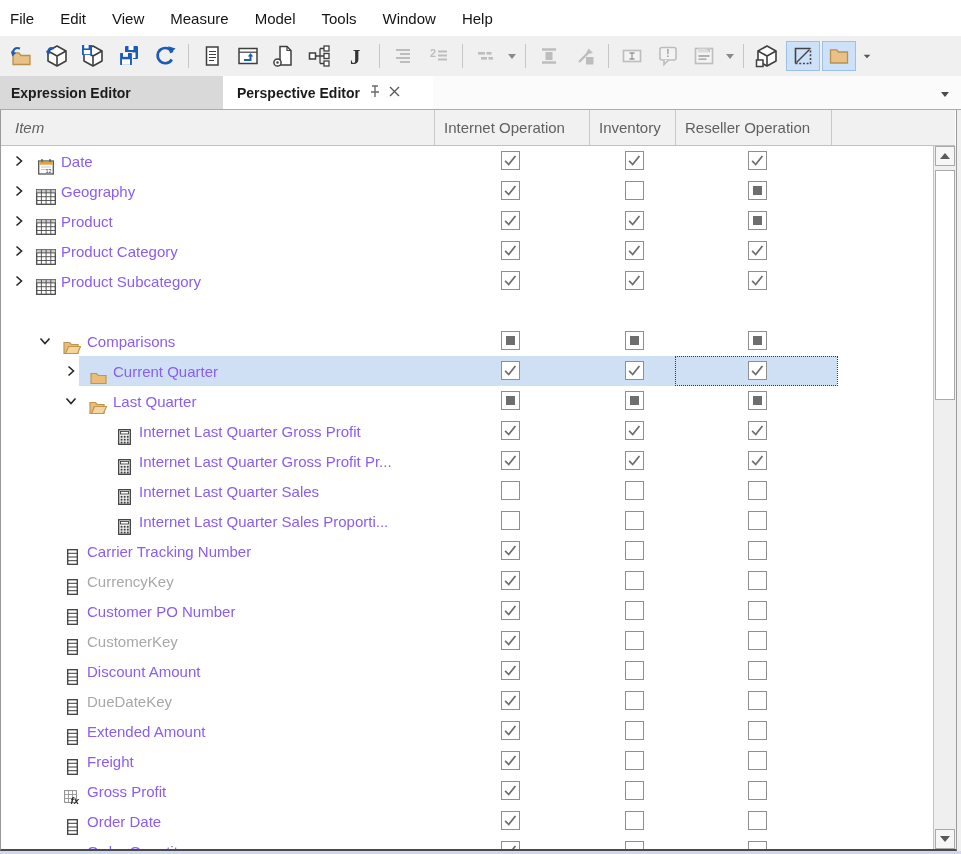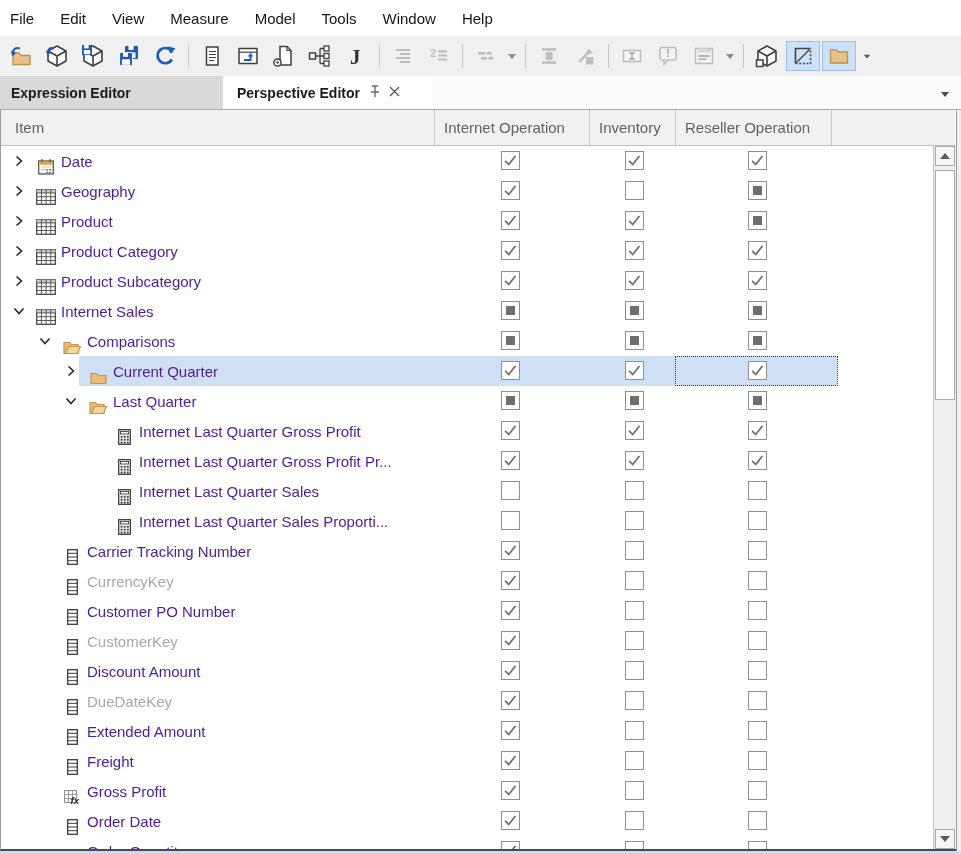--- a/index.html
+++ b/index.html
@@ -36,21 +36,21 @@
   .gridheader{position:absolute;top:0;left:0;width:954px;height:36px;background:#f1f1f1;
     border-bottom:1px solid #c0c0c0;box-sizing:border-box;font-size:15px;color:#616161;}
   .hcell{position:absolute;top:0;height:35px;display:flex;align-items:center;white-space:nowrap;}
   .hline{position:absolute;top:0;width:1px;height:35px;background:#c8c8c8;}
   
   .body{position:absolute;top:36px;left:0;width:931px;height:703px;overflow:hidden;background:#fff;}
   .row{position:absolute;left:0;width:931px;height:30px;}
   .row-sel{position:absolute;left:78px;top:0;width:758px;height:30px;background:#cfe0f4;}
   .chev{position:absolute;top:7px;width:16px;height:16px;}
   .ric{position:absolute;top:12px;width:22px;height:18px;display:flex;align-items:center;justify-content:center;}
-  .rlabel{position:absolute;top:0;height:30px;display:flex;align-items:center;font-size:15px;color:#4c1d95;white-space:nowrap;}
+  .rlabel{position:absolute;top:0;height:30px;display:flex;align-items:center;font-size:15px;color:#8b5cf6;white-space:nowrap;}
   .rlabel.gray{color:#a8a8a8;}
   .cbx{position:absolute;top:5px;width:19px;height:19px;background:#ffffff;border:1px solid #8f8f8f;box-sizing:border-box;display:flex;align-items:center;justify-content:center;}
   .cbx .mix{width:9px;height:9px;background:#6e6e6e;}
   .focusrect{position:absolute;left:674px;top:0;width:161px;height:28px;border:1px dotted #3a3a3a;}
   
   .scrollbar{position:absolute;top:36px;right:0;width:23px;height:703px;background:#efefef;border-left:1px solid #c2c2c2;box-sizing:border-box;}
   .sb-btn{position:absolute;left:1px;width:20px;height:20px;background:#f6f6f6;border:1px solid #a9a9a9;box-sizing:border-box;display:flex;align-items:center;justify-content:center;}
   .sb-btn.up{top:0;}
   .sb-btn.down{bottom:0;}
   .sb-thumb{position:absolute;left:1px;top:24px;width:20px;height:230px;background:#ffffff;border:1px solid #a9a9a9;box-sizing:border-box;}
@@ -266,21 +266,21 @@
   </div>
   <span class="strip-caret">
     <svg width="12" height="12" viewBox="0 0 12 12">
         <polygon points="2,4 10,4 6,9" fill="#4a4a4a"></polygon>
       </svg>
   </span>
 </div>
 
 <div class="panel">
   <div class="gridheader">
-    <div class="hcell" style="left:14px;">Item</div>
+    <div class="hcell" style="left:14px;font-style:italic;">Item</div>
     <div class="hcell" style="left:443px;">Internet Operation</div>
     <div class="hcell" style="left:598px;">Inventory</div>
     <div class="hcell" style="left:684px;">Reseller Operation</div>
     <div class="hline" style="left:433px;"></div>
     <div class="hline" style="left:588px;"></div>
     <div class="hline" style="left:674px;"></div>
     <div class="hline" style="left:830px;"></div>
   </div>
 
   <div class="body" id="treebody">
@@ -411,42 +411,20 @@
           <svg width="17" height="17" viewBox="0 0 19 19">
             <polyline points="3.5,10 7.5,14 15,4.5" fill="none" stroke="#6e6e6e" stroke-width="2"></polyline>
           </svg>
         </span>
         <span class="cbx" style="left: 747px;">
           <svg width="17" height="17" viewBox="0 0 19 19">
             <polyline points="3.5,10 7.5,14 15,4.5" fill="none" stroke="#6e6e6e" stroke-width="2"></polyline>
           </svg>
         </span>
       </div>
-      <div class="row" style="top: 150px;">
-        <span class="chev" style="left: 10px;"><svg width="16" height="16" viewBox="0 0 16 16">
-            <polyline points="3.5,5.5 8,10.5 12.5,5.5" fill="none" stroke="#262626" stroke-width="1.6"></polyline>
-          </svg></span>
-        <span class="ric" style="left: 34px;">
-          <svg width="20" height="16" viewBox="0 0 20 16">
-            <rect x="0.7" y="0.7" width="18.6" height="14.6" fill="#fff" stroke="#4a4a4a" stroke-width="1.3"></rect>
-            <rect x="0.7" y="0.7" width="18.6" height="3.2" fill="#c9c9c9"></rect>
-            <path d="M5.4 0.7 V15.3 M10.1 0.7 V15.3 M14.8 0.7 V15.3 M0.7 3.9 H19.3 M0.7 7.7 H19.3 M0.7 11.5 H19.3" stroke="#4a4a4a" stroke-width="0.9" fill="none"></path>
-          </svg>
-        </span>
-        <span class="rlabel" style="left: 60px;">Internet Sales</span>
-        <span class="cbx" style="left: 500px;">
-          <span class="mix"></span>
-        </span>
-        <span class="cbx" style="left: 624px;">
-          <span class="mix"></span>
-        </span>
-        <span class="cbx" style="left: 747px;">
-          <span class="mix"></span>
-        </span>
-      </div>
       <div class="row" style="top: 180px;">
         <span class="chev" style="left: 36px;"><svg width="16" height="16" viewBox="0 0 16 16">
             <polyline points="3.5,5.5 8,10.5 12.5,5.5" fill="none" stroke="#262626" stroke-width="1.6"></polyline>
           </svg></span>
         <span class="ric" style="left: 60px;">
           <svg width="18" height="15" viewBox="0 0 18 15">
             <path d="M1 13.5 V2.5 h5.5 l1.8 2 H15 V13.5 z" fill="#e9bd79" stroke="#c2954d" stroke-width="1.2"></path>
             <path d="M2.5 13.5 L5.5 6.5 H17.5 L14.5 13.5 z" fill="#f3d5a2" stroke="#c2954d" stroke-width="1.2"></path>
           </svg>
         </span>

